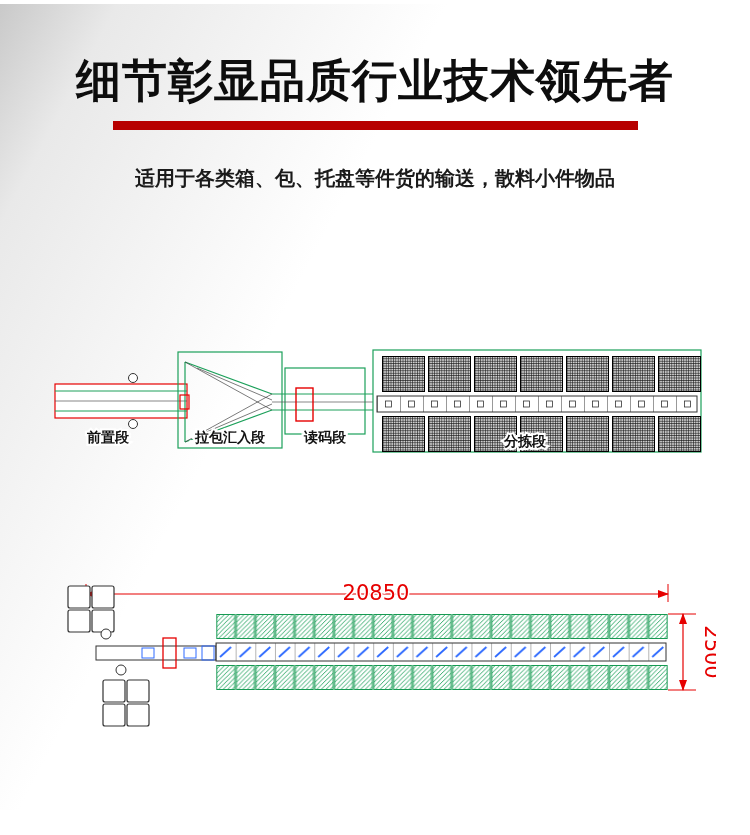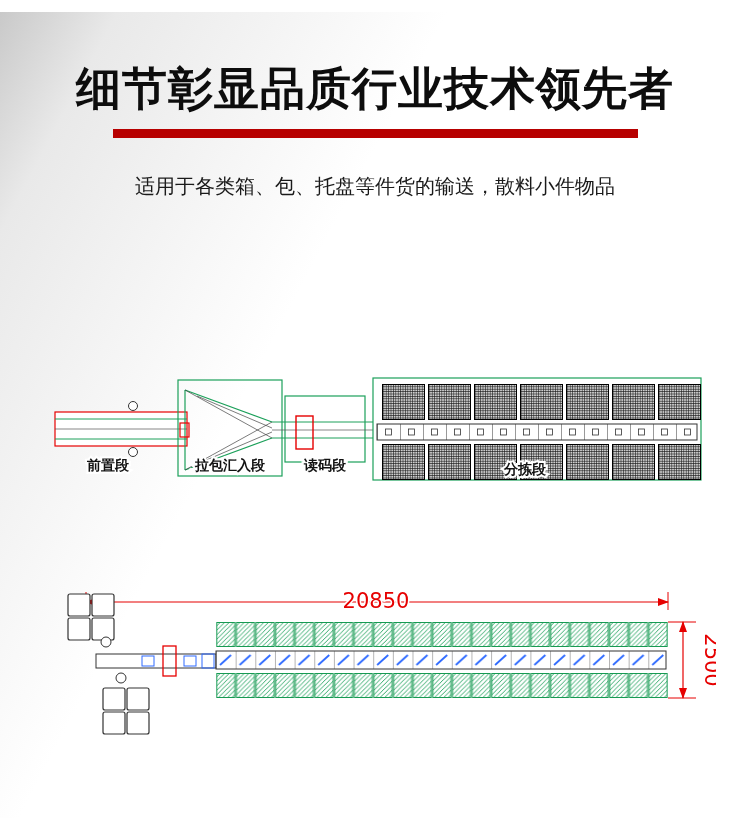--- a/index.html
+++ b/index.html
@@ -1,19 +1,19 @@
 <!DOCTYPE html>
 <html><head>
 <meta charset="utf-8">
 <style>
   html,body{margin:0;padding:0;background:#fff;}
   .page{
     position:relative;
     width:750px;height:806px;
-    margin:12px auto;
+    margin:4px auto;
     overflow:hidden;
     background:linear-gradient(118deg,#c9c9c9 0%,#e9e9e9 10%,#ffffff 38%,#ffffff 100%);
     font-family:"DejaVu Sans","Liberation Sans",sans-serif;
   }
   .hero{padding-top:46px;text-align:center;}
   .title{
     margin:0;
     font-size:45px;
     font-weight:900;
     letter-spacing:1px;
@@ -24,23 +24,23 @@
     width:525px;height:9px;
     margin:9px auto 0;
     background:#b70000;
   }
   .desc{margin-top:26px;}
   .desc p{
     margin:0;
     font-size:20px;
     line-height:44px;
     color:#1a1a1a;
-    font-weight:400;
+    font-weight:700;
   }
-  .diagram-1{position:absolute;left:45px;top:360px;width:660px;height:120px;}
+  .diagram-1{position:absolute;left:45px;top:340px;width:660px;height:120px;}
   .diagram-2{position:absolute;left:56px;top:568px;width:660px;height:167px;}
   svg{display:block;}
   .dlabel{
     font-family:"DejaVu Sans","Liberation Sans",sans-serif;
     font-size:14px;font-weight:700;fill:#111;
     paint-order:stroke fill;stroke:#ffffff;stroke-width:4px;
     text-anchor:middle;
   }
   .dim-text{
     font-family:"DejaVu Sans","Liberation Sans",sans-serif;

